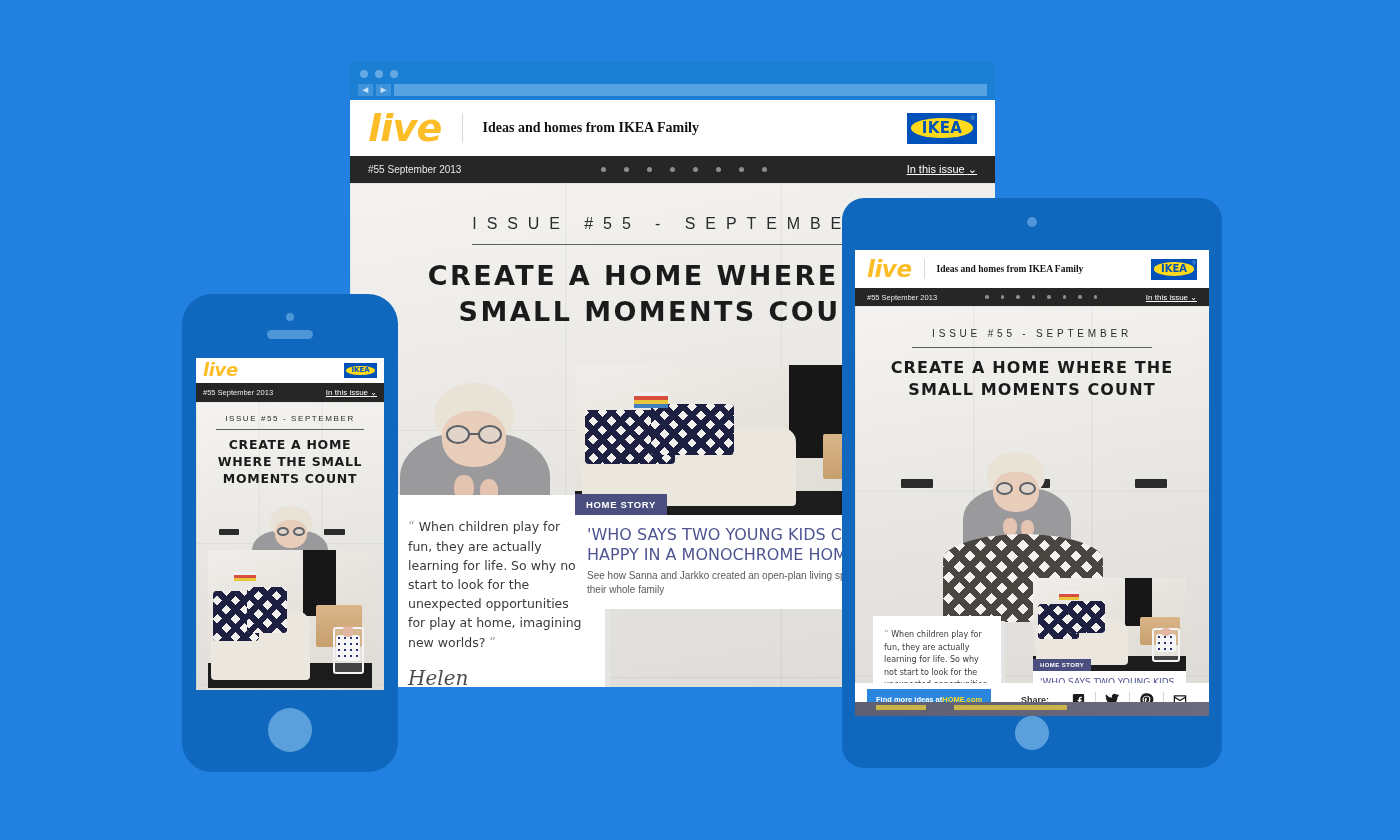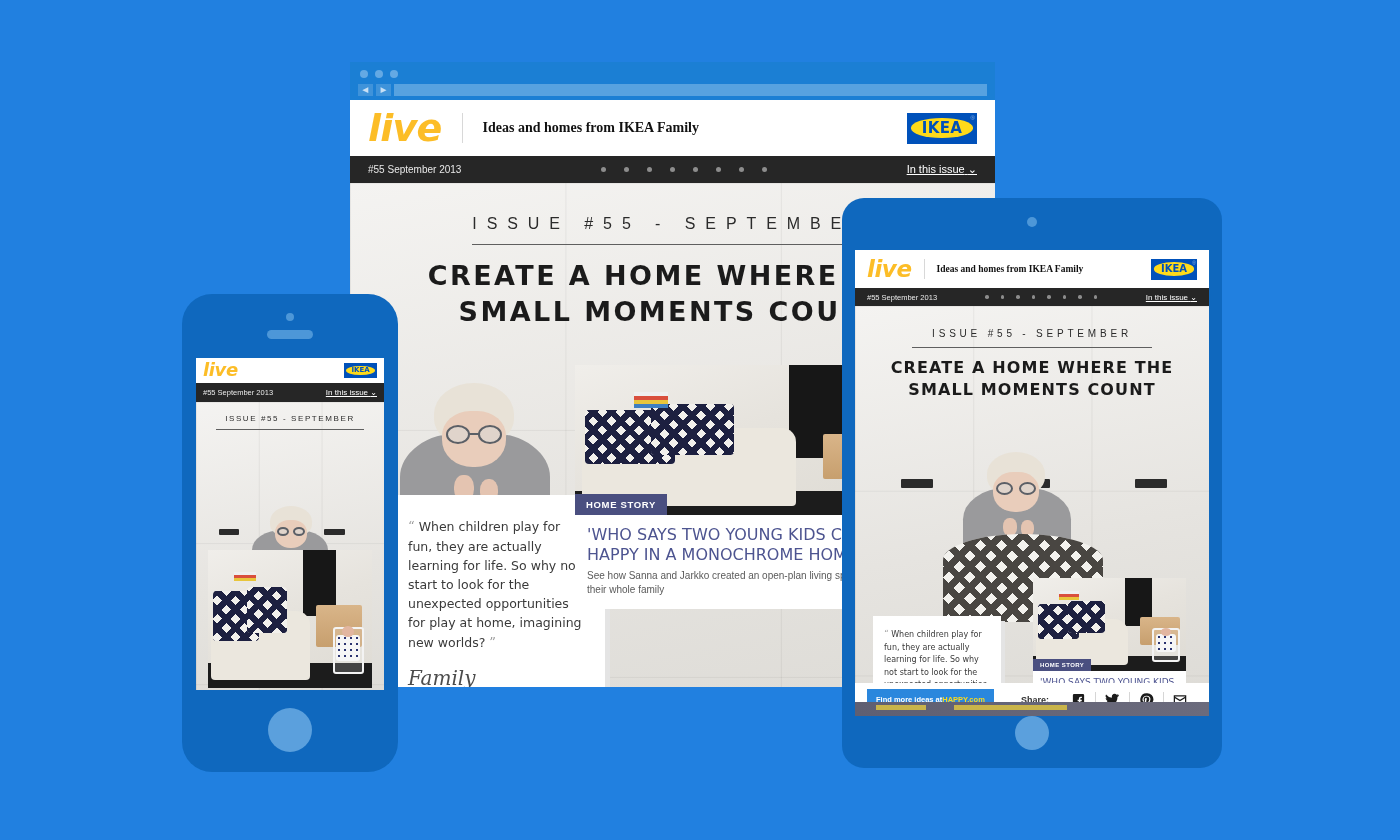--- a/index.html
+++ b/index.html
@@ -309,21 +309,21 @@
         </div>
 
         <div class="qwrap">
           <div class="qshadow"></div>
           <div class="qcard">
             <div class="qtext">
               <span class="qmk">“</span>
               <span>When children play for fun, they are actually learning for life. So why not start to look for the unexpected opportunities for play at home, imagining new worlds?</span>
               <span class="qmk">”</span>
             </div>
-            <div class="sig">Family</div>
+            <div class="sig">Helen</div>
           </div>
         </div>
 
         <div class="acard">
           <div class="aphoto">
             <div class="room"></div>
             <div class="room-dark" style="left:62%;top:0;width:18%;height:62%"></div>
             <div class="room-dark" style="left:0;bottom:0;width:100%;height:16%;background:#1c1c1c"></div>
             <div class="sofa" style="left:2%;top:42%;width:62%;height:52%"></div>
             <div class="cushion" style="left:3%;top:30%;width:26%;height:36%"></div>
@@ -386,20 +386,25 @@
             <div class="kid-hair" style="left:74px;top:104px;width:42px;height:31px"></div>
             <div class="kid-face" style="left:79px;top:118px;width:32px;height:28px"></div>
             <div class="kid-glass" style="left:81px;top:125px;width:12px;height:9px"></div>
             <div class="kid-glass" style="left:97px;top:125px;width:12px;height:9px"></div>
           </div>
           <div class="blanket" style="left:20px;top:160px;width:150px;height:62px"></div>
         </div>
         <div class="hero-text">
           <div class="hero-kicker">ISSUE #55 - SEPTEMBER</div>
           <div class="hero-rule"></div>
+          <div class="hero-h1">
+            <div>CREATE A HOME</div>
+            <div>WHERE THE SMALL</div>
+            <div>MOMENTS COUNT</div>
+          </div>
         </div>
         <div class="acard">
           <div class="aphoto">
             <div class="room"></div>
             <div class="room-dark" style="left:58%;top:0;width:20%;height:48%"></div>
             <div class="room-dark" style="left:0;bottom:0;width:100%;height:18%;background:#1c1c1c"></div>
             <div class="sofa" style="left:2%;top:44%;width:60%;height:50%"></div>
             <div class="cushion" style="left:3%;top:30%;width:28%;height:36%"></div>
             <div class="cushion" style="left:24%;top:27%;width:24%;height:33%"></div>
             <div class="books" style="left:16%;top:16%">
@@ -525,21 +530,21 @@
             <div class="badge">HOME STORY</div>
           </div>
           <div class="atitle">'WHO SAYS TWO YOUNG KIDS CAN'T BE HAPPY IN A MONOCHROME HOME?!'</div>
 
         </div>
       </div>
 
       <div class="nl-foot">
         <a class="cta" style="text-decoration:none">
           <span>Find more ideas at </span>
-          <b>HAPPY.com</b>
+          <b>HOME.com</b>
         </a>
         <div class="share-lbl">Share:</div>
         <div class="share-items">
           <div class="share-it">
             <svg class="sic" width="15" height="15" viewBox="0 0 24 24">
                 <path d="M19 3H5a2 2 0 0 0-2 2v14a2 2 0 0 0 2 2h7.6v-6.1h-2v-2.4h2V10.6c0-2 1.2-3.2 3-3.2.9 0 1.7.1 1.9.1v2.2h-1.3c-1 0-1.2.5-1.2 1.2v1.6h2.4l-.3 2.4h-2.1V21H19a2 2 0 0 0 2-2V5a2 2 0 0 0-2-2z"></path>
               </svg>
 
           </div>
           <div class="share-it">

